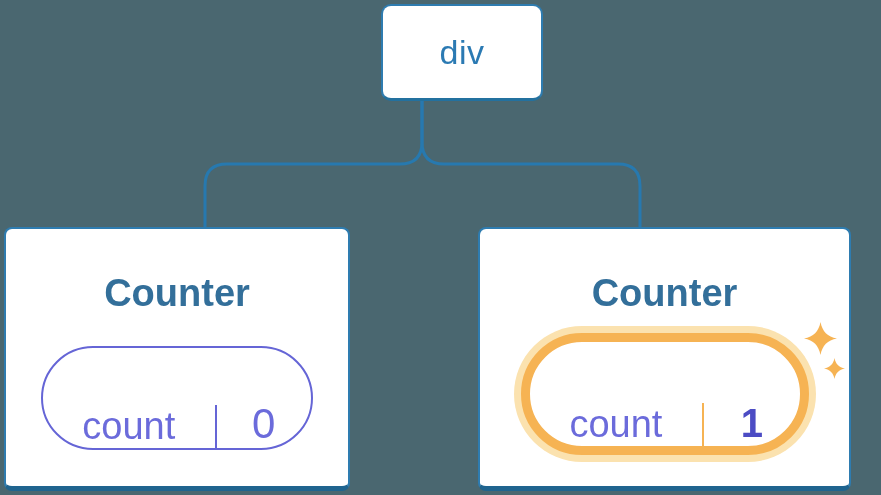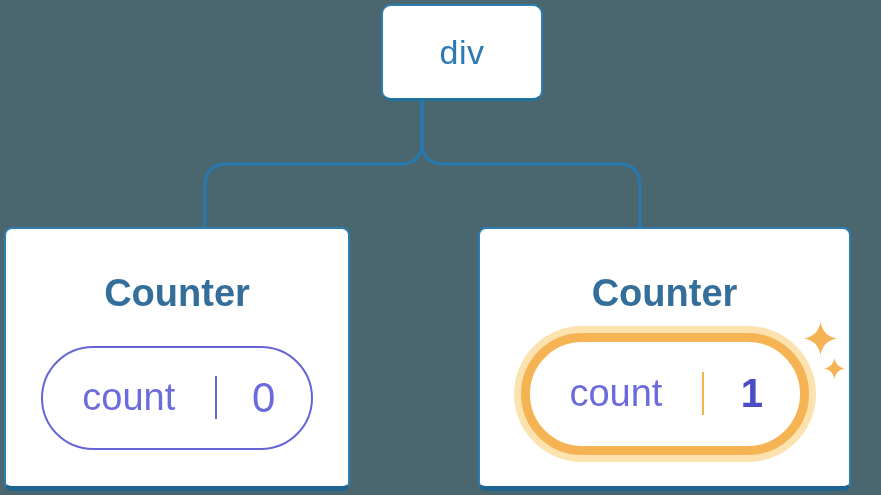--- a/index.html
+++ b/index.html
@@ -63,21 +63,21 @@
   .card-title {
     margin-top: 44px;
     color: #336F9A;
     font-size: 38px;
     font-weight: 600;
     line-height: 1.1;
   }
   
   .pill {
     display: flex;
-    align-items: center;
+    align-items: flex-end;
     box-sizing: border-box;
     background: #ffffff;
   }
   .pill-plain {
     margin-top: 31px;
     width: 272px;
     height: 104px;
     border: 2px solid #6565D6;
     border-radius: 52px;
   }

